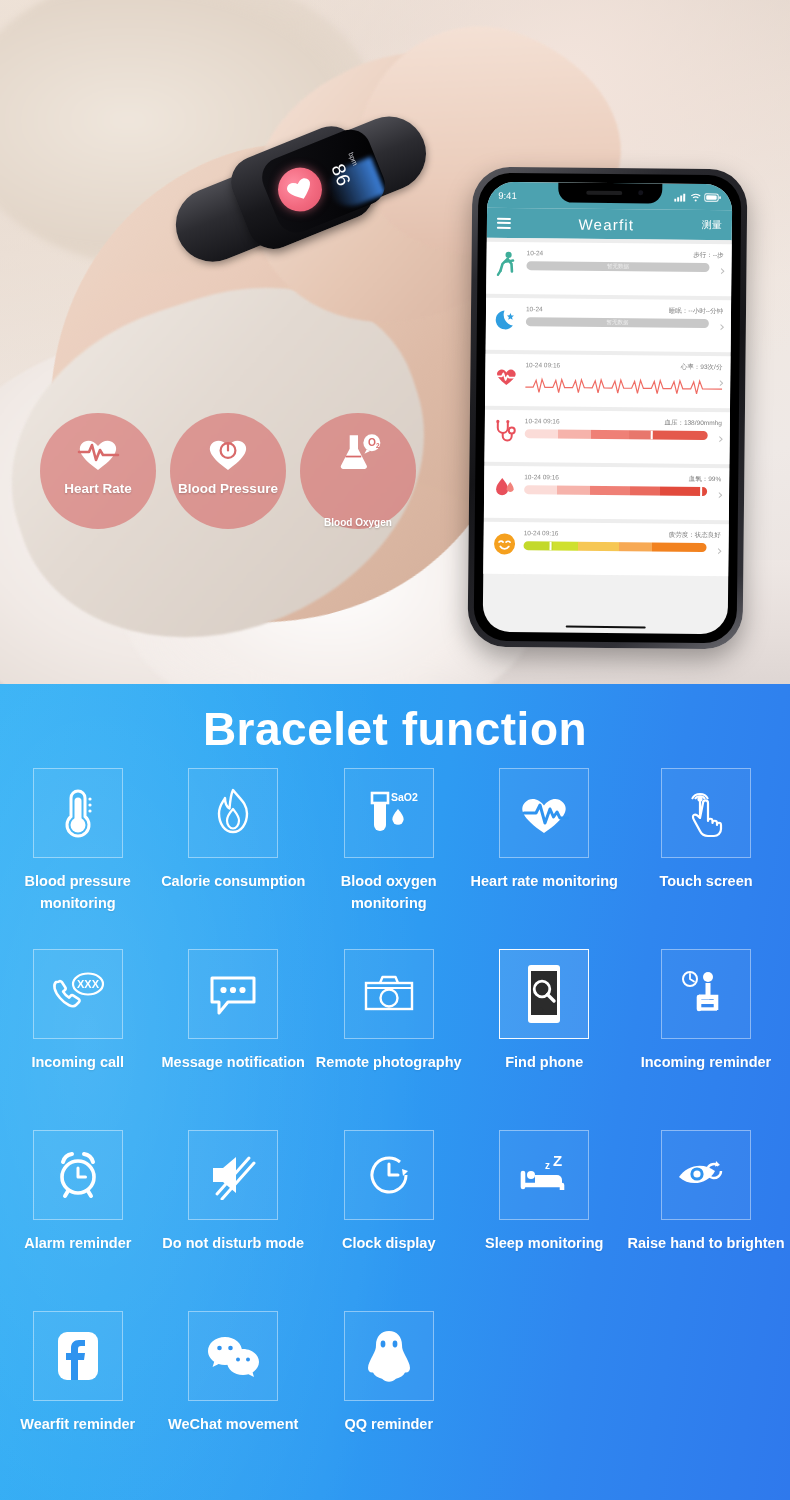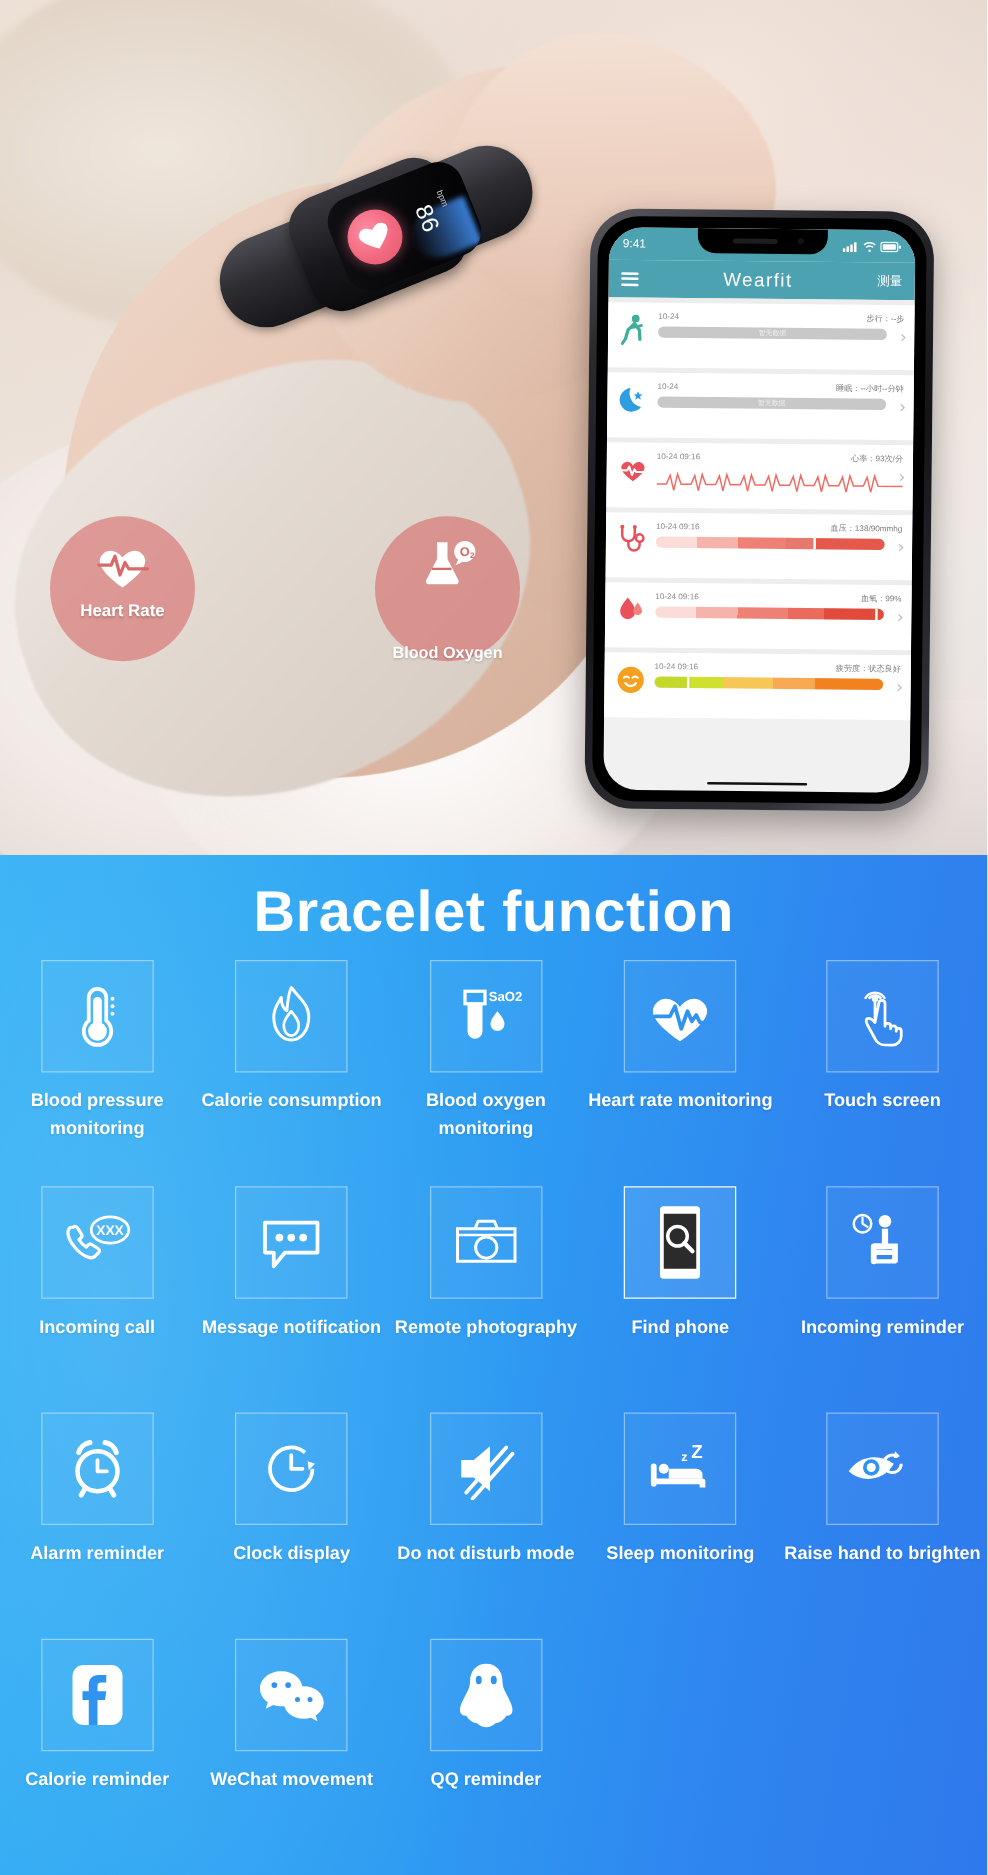--- a/index.html
+++ b/index.html
@@ -131,21 +131,21 @@
     padding-top:16px;box-sizing:border-box;
   }
   .badge.b1{left:0;top:8px;}
   .badge.b2{left:130px;top:8px;}
   .badge.b3{left:260px;top:8px;}
   .badge .bicon{width:48px;height:44px;display:block;}
   .badge .blabel{
     margin-top:8px;color:#fff;font-size:13.5px;font-weight:700;
     white-space:nowrap;text-shadow:0 1px 2px rgba(0,0,0,.22);
   }
-  .badge.b3 .blabel{font-size:13px;margin-top:44px;}
+  .badge.b3 .blabel{font-size:10px;margin-top:44px;}
 
   
   .phone{
     position:absolute;left:470px;top:168px;width:275px;height:480px;
     background:linear-gradient(150deg,#5a5a60 0%,#2a2a2f 18%,#141417 50%,#303036 88%,#6a6a70 100%);
     border-radius:38px;
     box-shadow:0 10px 26px rgba(0,0,0,.34);
     transform:rotate(0.6deg);
     padding:6px;box-sizing:border-box;
   }
@@ -276,20 +276,28 @@
       </div>
     </div>
 
     <div class="badges">
       <div class="badge b1">
         <svg class="bicon" viewBox="0 0 48 44">
           <path d="M24 41 C6 28 3 20 8 14.5 C12.4 9.8 19.4 11.2 24 17 C28.6 11.2 35.6 9.8 40 14.5 C45 20 42 28 24 41 Z" fill="#fff"></path>
           <path d="M5 23 H15 L18 16 L22 31 L26 21 L29 26 H44" fill="none" stroke="#d86a6a" stroke-width="2.6" stroke-linejoin="round" stroke-linecap="round"></path>
         </svg>
         <div class="blabel">Heart Rate</div>
+      </div>
+      <div class="badge b2">
+        <svg class="bicon" viewBox="0 0 48 44">
+          <path d="M24 41 C6 28 3 20 8 14.5 C12.4 9.8 19.4 11.2 24 17 C28.6 11.2 35.6 9.8 40 14.5 C45 20 42 28 24 41 Z" fill="#fff"></path>
+          <circle cx="24" cy="21.5" r="7.4" fill="none" stroke="#d86a6a" stroke-width="2.2"></circle>
+          <path d="M24 21.5 V15.8" stroke="#d86a6a" stroke-width="2.2" stroke-linecap="round"></path>
+        </svg>
+        <div class="blabel">Blood Pressure</div>
       </div>
       <div class="badge b3">
         <svg class="bicon" viewBox="0 0 52 44">
           <path d="M17 5 h9 v14.5 L35.5 38 a2.4 2.4 0 0 1 -2.1 3.4 H9.6 A2.4 2.4 0 0 1 7.5 38 L17 19.5 Z" fill="#fff"></path>
           <path d="M12.5 28 h17" stroke="#d86a6a" stroke-width="1.9"></path>
           <circle cx="41" cy="13" r="9.2" fill="#fff"></circle>
           <path d="M35.5 20 l-2.5 5 l6 -3 Z" fill="#fff"></path>
           <text x="41" y="17" font-size="11" font-weight="700" fill="#d86a6a" text-anchor="middle" font-family="Liberation Sans, sans-serif">O</text>
           <text x="47.5" y="19" font-size="7" font-weight="700" fill="#d86a6a" text-anchor="middle" font-family="Liberation Sans, sans-serif">2</text>
         </svg>
@@ -629,40 +637,40 @@
             <path d="M38 43 l3 5" stroke="#fff" stroke-width="4" stroke-linecap="round"></path>
           </svg>
         </div>
         <div class="clabel">Alarm reminder</div>
       </div>
         </div>
 
       <div class="cellwrap">
           <div class="cell">
         <div class="tile">
+          <svg width="56" height="50" viewBox="0 0 56 50">
+            <path d="M8 18 H18 L31 7 V43 L18 32 H8 Z" fill="#fff"></path>
+            <path d="M44 8 L12 44" stroke="#fff" stroke-width="3" stroke-linecap="round"></path>
+            <path d="M49 13 L17 49" stroke="#fff" stroke-width="3" stroke-linecap="round"></path>
+          </svg>
+        </div>
+        <div class="clabel">Do not disturb mode</div>
+      </div>
+        </div>
+
+      <div class="cellwrap">
+          <div class="cell">
+        <div class="tile">
           <svg width="54" height="52" viewBox="0 0 54 52">
             <path d="M44 26 a17 17 0 1 1 -6 -13" fill="none" stroke="#fff" stroke-width="3"></path>
             <path d="M27 26 V15 M27 26 h9" stroke="#fff" stroke-width="3" stroke-linecap="round"></path>
             <path d="M40 20 l6 2 l-5 5 Z" fill="#fff"></path>
           </svg>
         </div>
         <div class="clabel">Clock display</div>
-      </div>
-        </div>
-
-      <div class="cellwrap">
-          <div class="cell">
-        <div class="tile">
-          <svg width="56" height="50" viewBox="0 0 56 50">
-            <path d="M8 18 H18 L31 7 V43 L18 32 H8 Z" fill="#fff"></path>
-            <path d="M44 8 L12 44" stroke="#fff" stroke-width="3" stroke-linecap="round"></path>
-            <path d="M49 13 L17 49" stroke="#fff" stroke-width="3" stroke-linecap="round"></path>
-          </svg>
-        </div>
-        <div class="clabel">Do not disturb mode</div>
       </div>
         </div>
 
       <div class="cellwrap">
           <div class="cell">
         <div class="tile">
           <svg width="56" height="52" viewBox="0 0 56 52">
             <circle cx="15" cy="26" r="4" fill="#fff"></circle>
             <path d="M7 24 v14" stroke="#fff" stroke-width="4.6" stroke-linecap="round"></path>
             <path d="M19 26 h22 a5 5 0 0 1 5 5 v3 H19 Z" fill="#fff"></path>
@@ -692,21 +700,21 @@
 
 
       <div class="cellwrap">
           <div class="cell">
         <div class="tile">
           <svg width="52" height="54" viewBox="0 0 52 54">
             <rect x="6" y="3" width="40" height="48" rx="9" fill="#fff"></rect>
             <path d="M33 17 h-4 c-2.2 0 -3 1 -3 3 v4 h7 l-1 7 h-6 v20 h-7 V31 h-5 v-7 h5 v-5 c0 -5 3 -8 8 -8 h6 Z" fill="#2f93ef"></path>
           </svg>
         </div>
-        <div class="clabel">Calorie reminder</div>
+        <div class="clabel">Wearfit reminder</div>
       </div>
         </div>
 
       <div class="cellwrap">
           <div class="cell">
         <div class="tile">
           <svg width="58" height="48" viewBox="0 0 58 48">
             <path d="M21 5 C11 5 4 11.5 4 19 c0 4.3 2.4 8.2 6.2 10.8 L8.6 35 l6 -3 A22 22 0 0 0 21 33 c10 0 17 -6.5 17 -14 S31 5 21 5 Z" fill="#fff"></path>
             <circle cx="15.5" cy="16" r="2.3" fill="#2f93ef"></circle>
                 <circle cx="26.5" cy="16" r="2.3" fill="#2f93ef"></circle>

